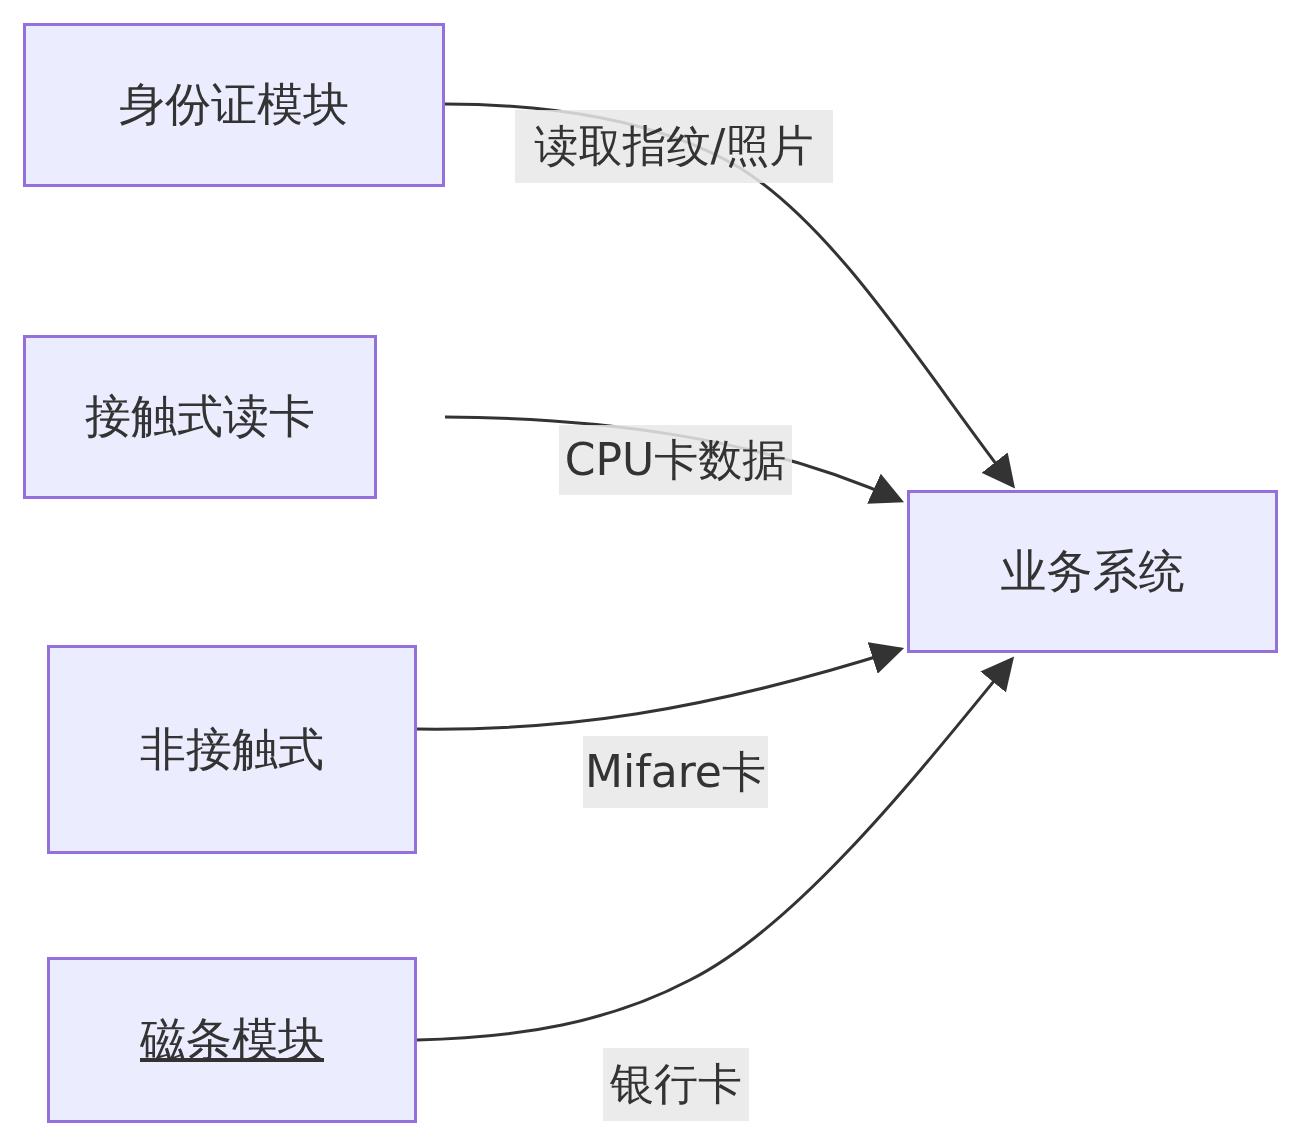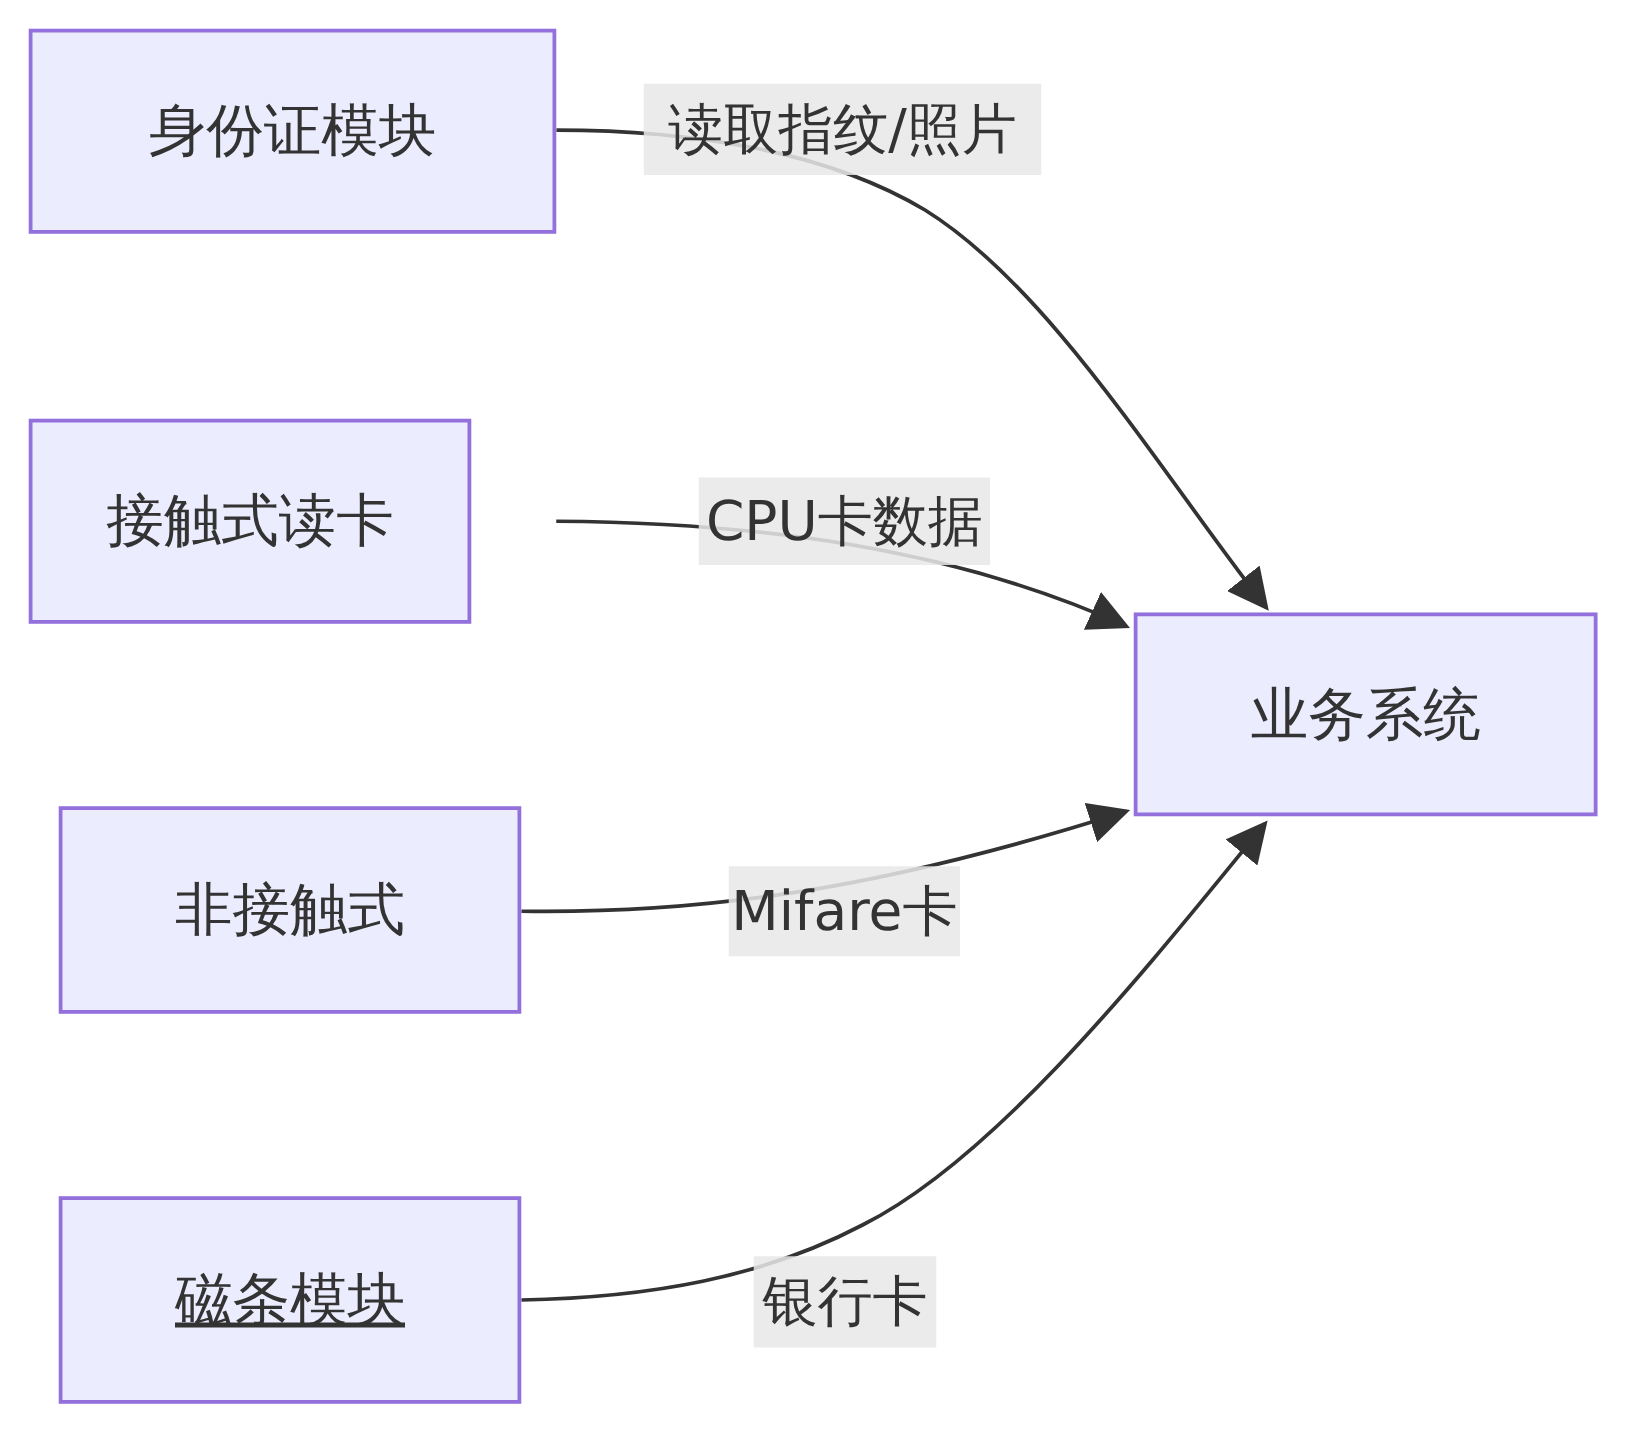--- a/index.html
+++ b/index.html
@@ -28,33 +28,34 @@
     border: 3px solid #9370DB;
     color: #333333;
     font-size: 46px;
     display: flex;
     align-items: center;
     justify-content: center;
     white-space: nowrap;
   }
   .node-idcard      { left: 23px;  top: 23px;  width: 422px; height: 164px; }
   .node-contact     { left: 23px;  top: 335px; width: 354px; height: 164px; }
-  .node-contactless { left: 47px;  top: 645px; width: 370px; height: 166px; }
+  .node-contactless { left: 47px;  top: 645px; width: 370px; height: 209px; }
   .node-magstripe   { left: 47px;  top: 957px; width: 370px; height: 166px; text-decoration: underline; }
   .node-business    { left: 907px; top: 490px; width: 371px; height: 163px; }
   .edge-label {
     position: absolute;
     box-sizing: border-box;
     background: rgba(232,232,232,0.86);
     color: #333333;
     font-size: 44px;
     display: flex;
     align-items: center;
     justify-content: center;
     white-space: nowrap;
+    margin-top: 43px;
   }
   .edge-label-1 { left: 515px; top: 67px;   width: 318px; height: 73px; }
   .edge-label-2 { left: 559px; top: 382px;  width: 233px; height: 70px; }
   .edge-label-3 { left: 583px; top: 693px;  width: 185px; height: 72px; }
   .edge-label-4 { left: 603px; top: 1005px; width: 146px; height: 73px; }
 </style>
 </head>
 <body>
 
 <div id="canvas">

